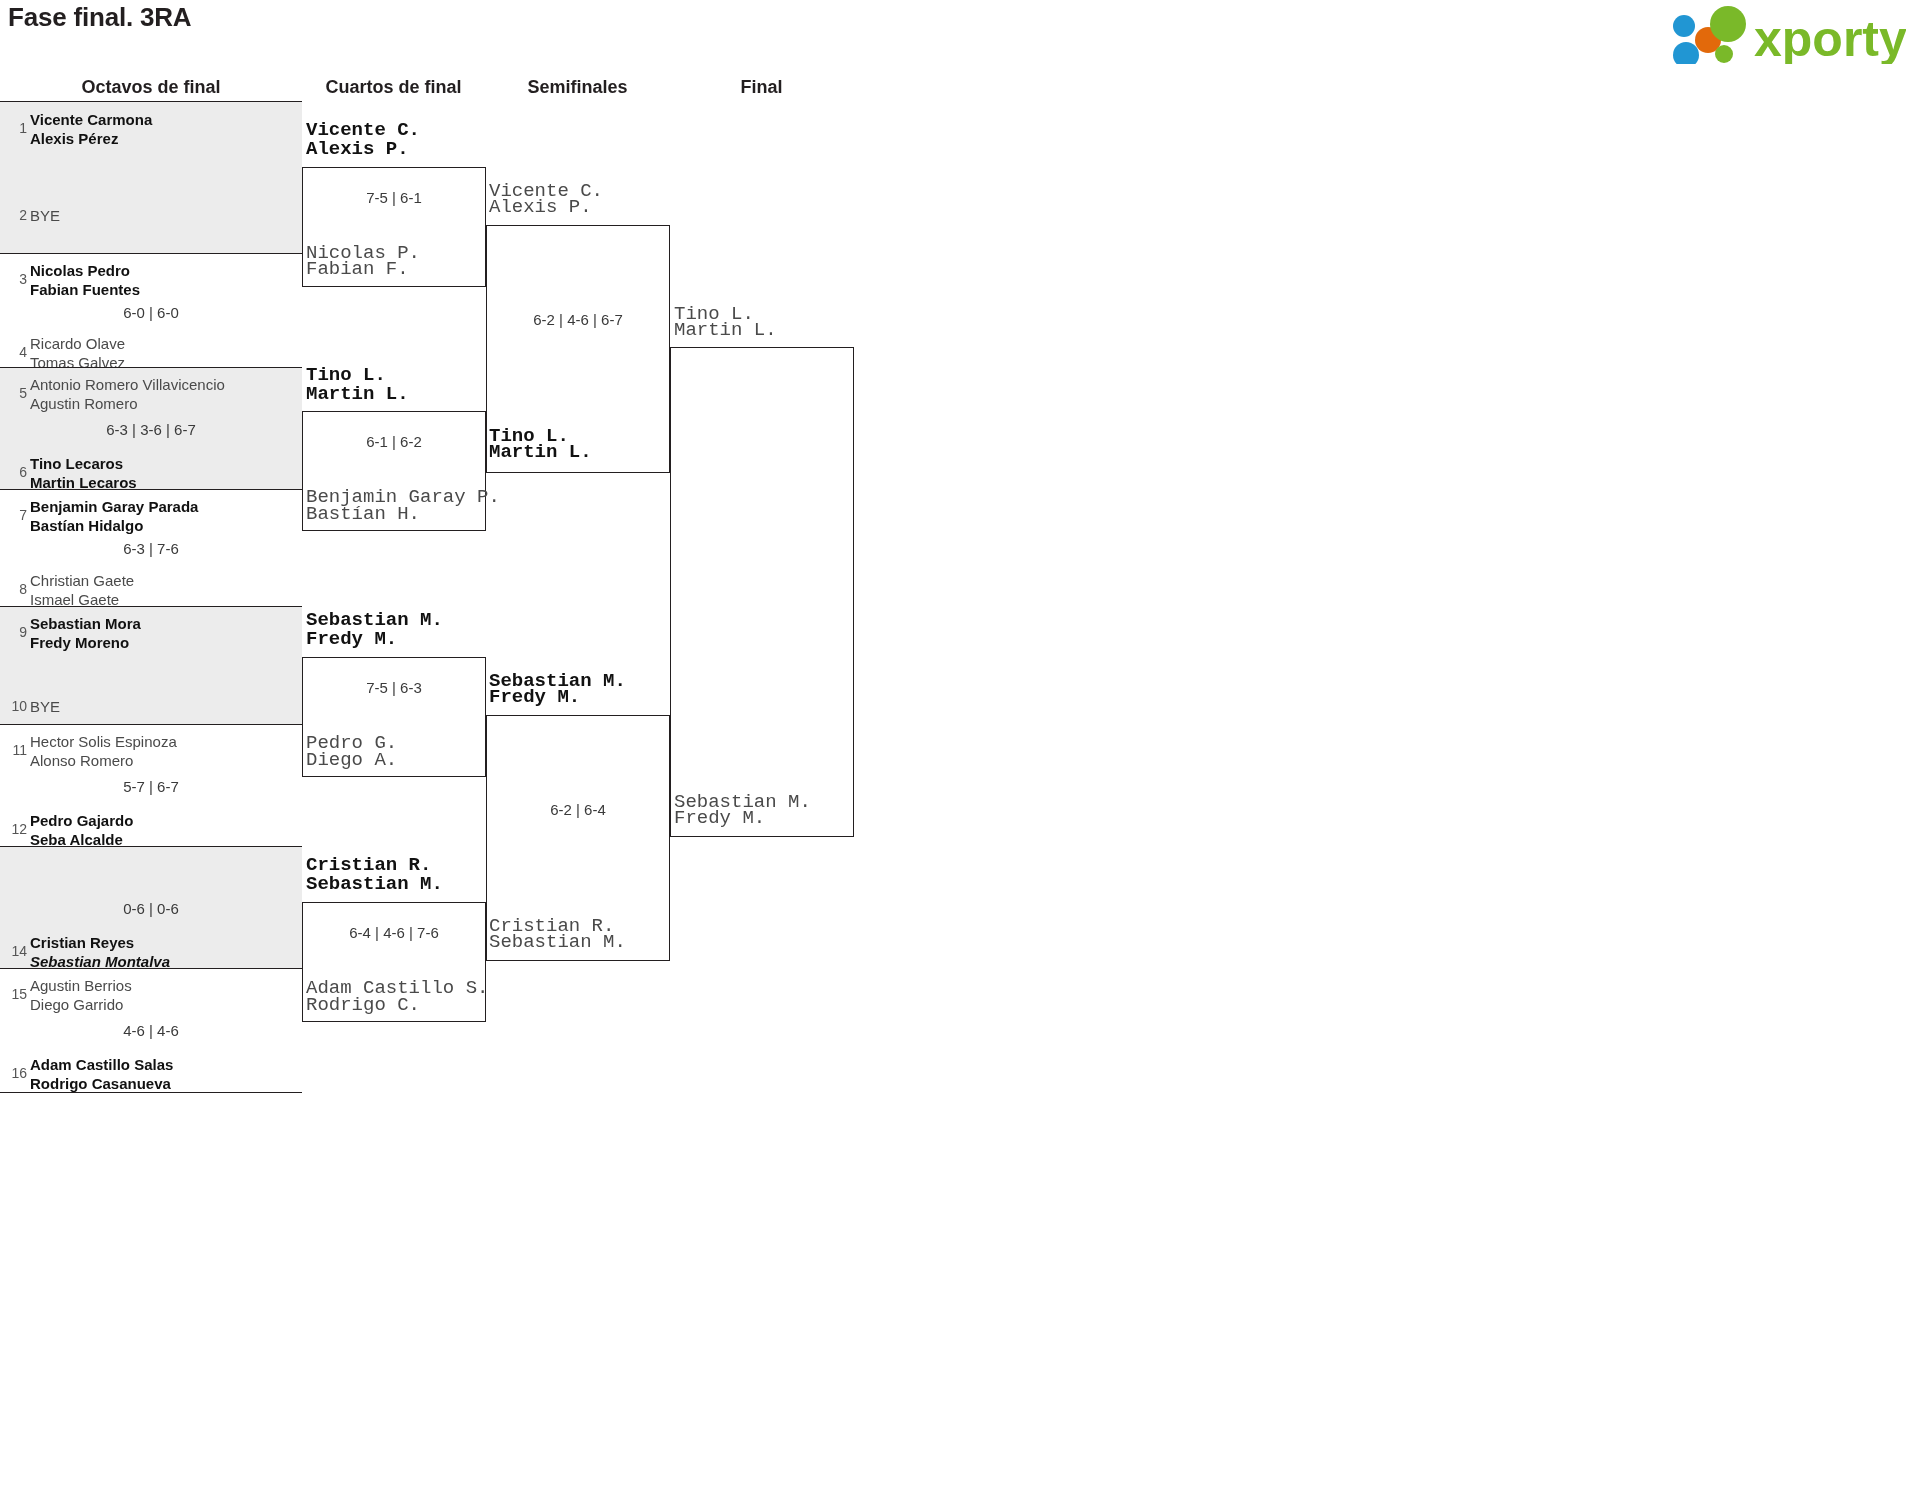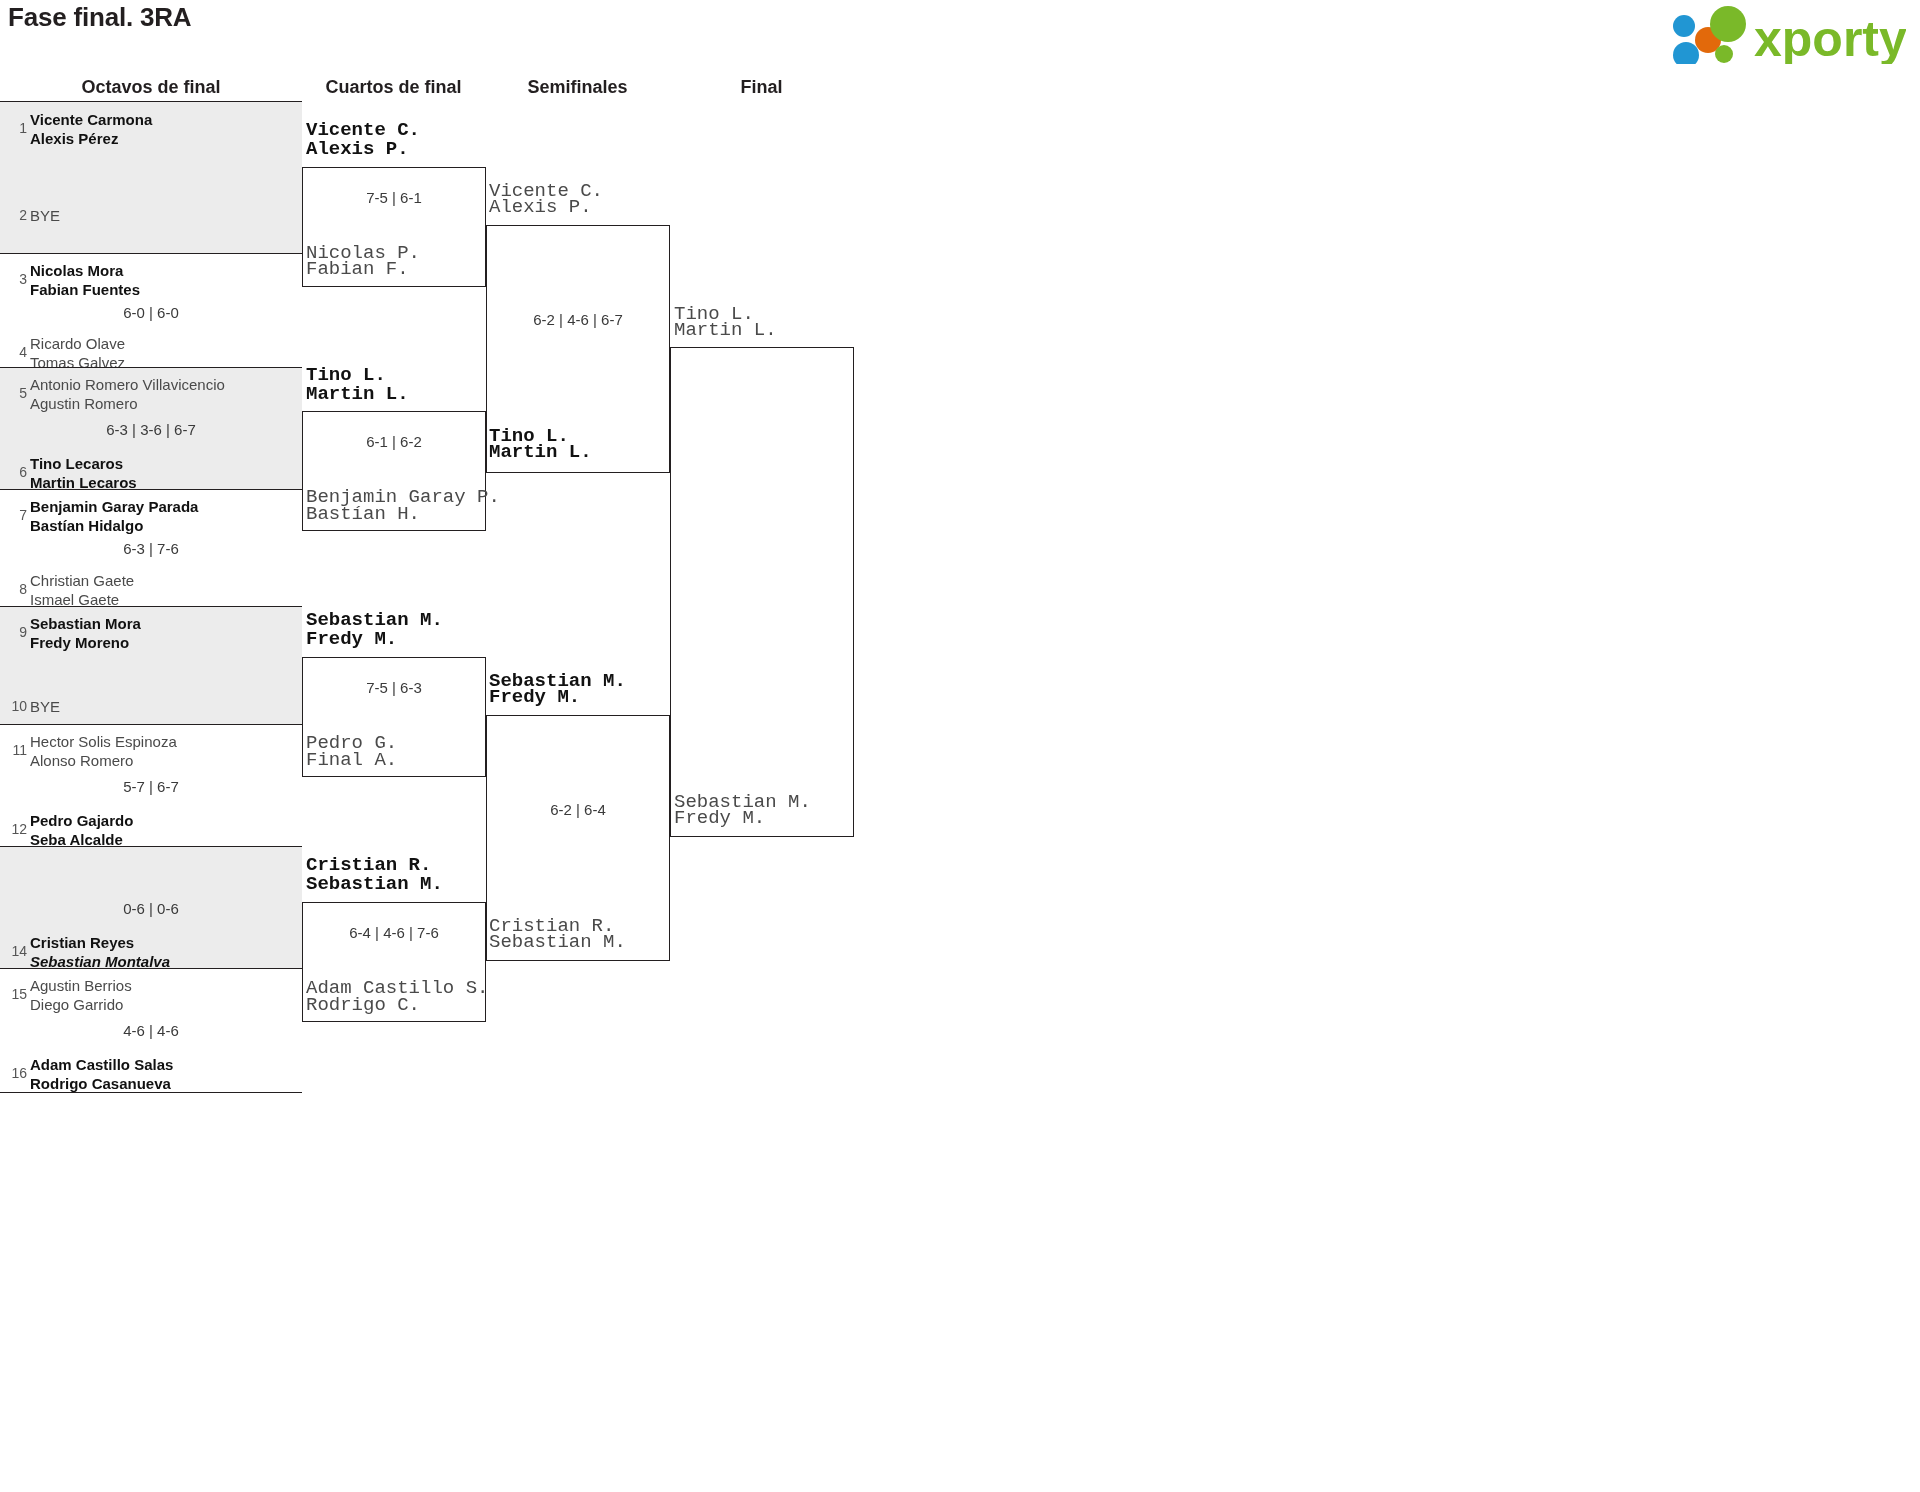--- a/index.html
+++ b/index.html
@@ -72,21 +72,21 @@
     <div class="r1-score" style="top:68px;"></div>
     <div class="r1-side" style="top:96px;">
       <span class="seed" style="top:9px;">2</span>
       <span class="bye" style="top:9px;">BYE</span>
     </div>
   </div>
 
   <div class="r1-match" style="top:152px; height:114px;">
     <div class="r1-side" style="top:5px;">
       <span class="seed" style="top:12px;">3</span>
-      <span class="team win" style="top:3px;">Nicolas Mora</span>
+      <span class="team win" style="top:3px;">Nicolas Pedro</span>
       <span class="team win" style="top:22px;">Fabian Fuentes</span>
     </div>
     <div class="r1-score" style="top:50px;">6-0 | 6-0</div>
     <div class="r1-side" style="top:78px;">
       <span class="seed" style="top:12px;">4</span>
       <span class="team lose" style="top:3px;">Ricardo Olave</span>
       <span class="team lose" style="top:22px;">Tomas Galvez</span>
     </div>
   </div>
 
@@ -180,21 +180,21 @@
   <div class="conn" style="left:302px; top:310px; width:184px; height:120px;"></div>
   <div class="conn-score" style="left:302px; top:332px; width:184px;">6-1 | 6-2</div>
   <div class="adv lose" style="left:306px; top:385px;">Benjamin Garay P.</div>
   <div class="adv lose" style="left:306px; top:402px;">Bastían H.</div>
 
   <div class="adv win" style="left:306px; top:508px;">Sebastian M.</div>
   <div class="adv win" style="left:306px; top:527px;">Fredy M.</div>
   <div class="conn" style="left:302px; top:556px; width:184px; height:120px;"></div>
   <div class="conn-score" style="left:302px; top:578px; width:184px;text-align:center;">7-5 | 6-3</div>
   <div class="adv lose" style="left:306px; top:631px;">Pedro G.</div>
-  <div class="adv lose" style="left:306px; top:648px;">Final A.</div>
+  <div class="adv lose" style="left:306px; top:648px;">Diego A.</div>
 
   <div class="adv win" style="left:306px; top:753px;">Cristian R.</div>
   <div class="adv win" style="left:306px; top:772px;">Sebastian M.</div>
   <div class="conn" style="left:302px; top:801px; width:184px; height:120px;"></div>
   <div class="conn-score" style="left:302px; top:823px; width:184px;">6-4 | 4-6 | 7-6</div>
   <div class="adv lose" style="left:306px; top:876px;">Adam Castillo S.</div>
   <div class="adv lose" style="left:306px; top:893px;">Rodrigo C.</div>
 
   <div class="adv lose" style="left:489px; top:79px;">Vicente C.</div>
   <div class="adv lose" style="left:489px; top:95px;">Alexis P.</div>

